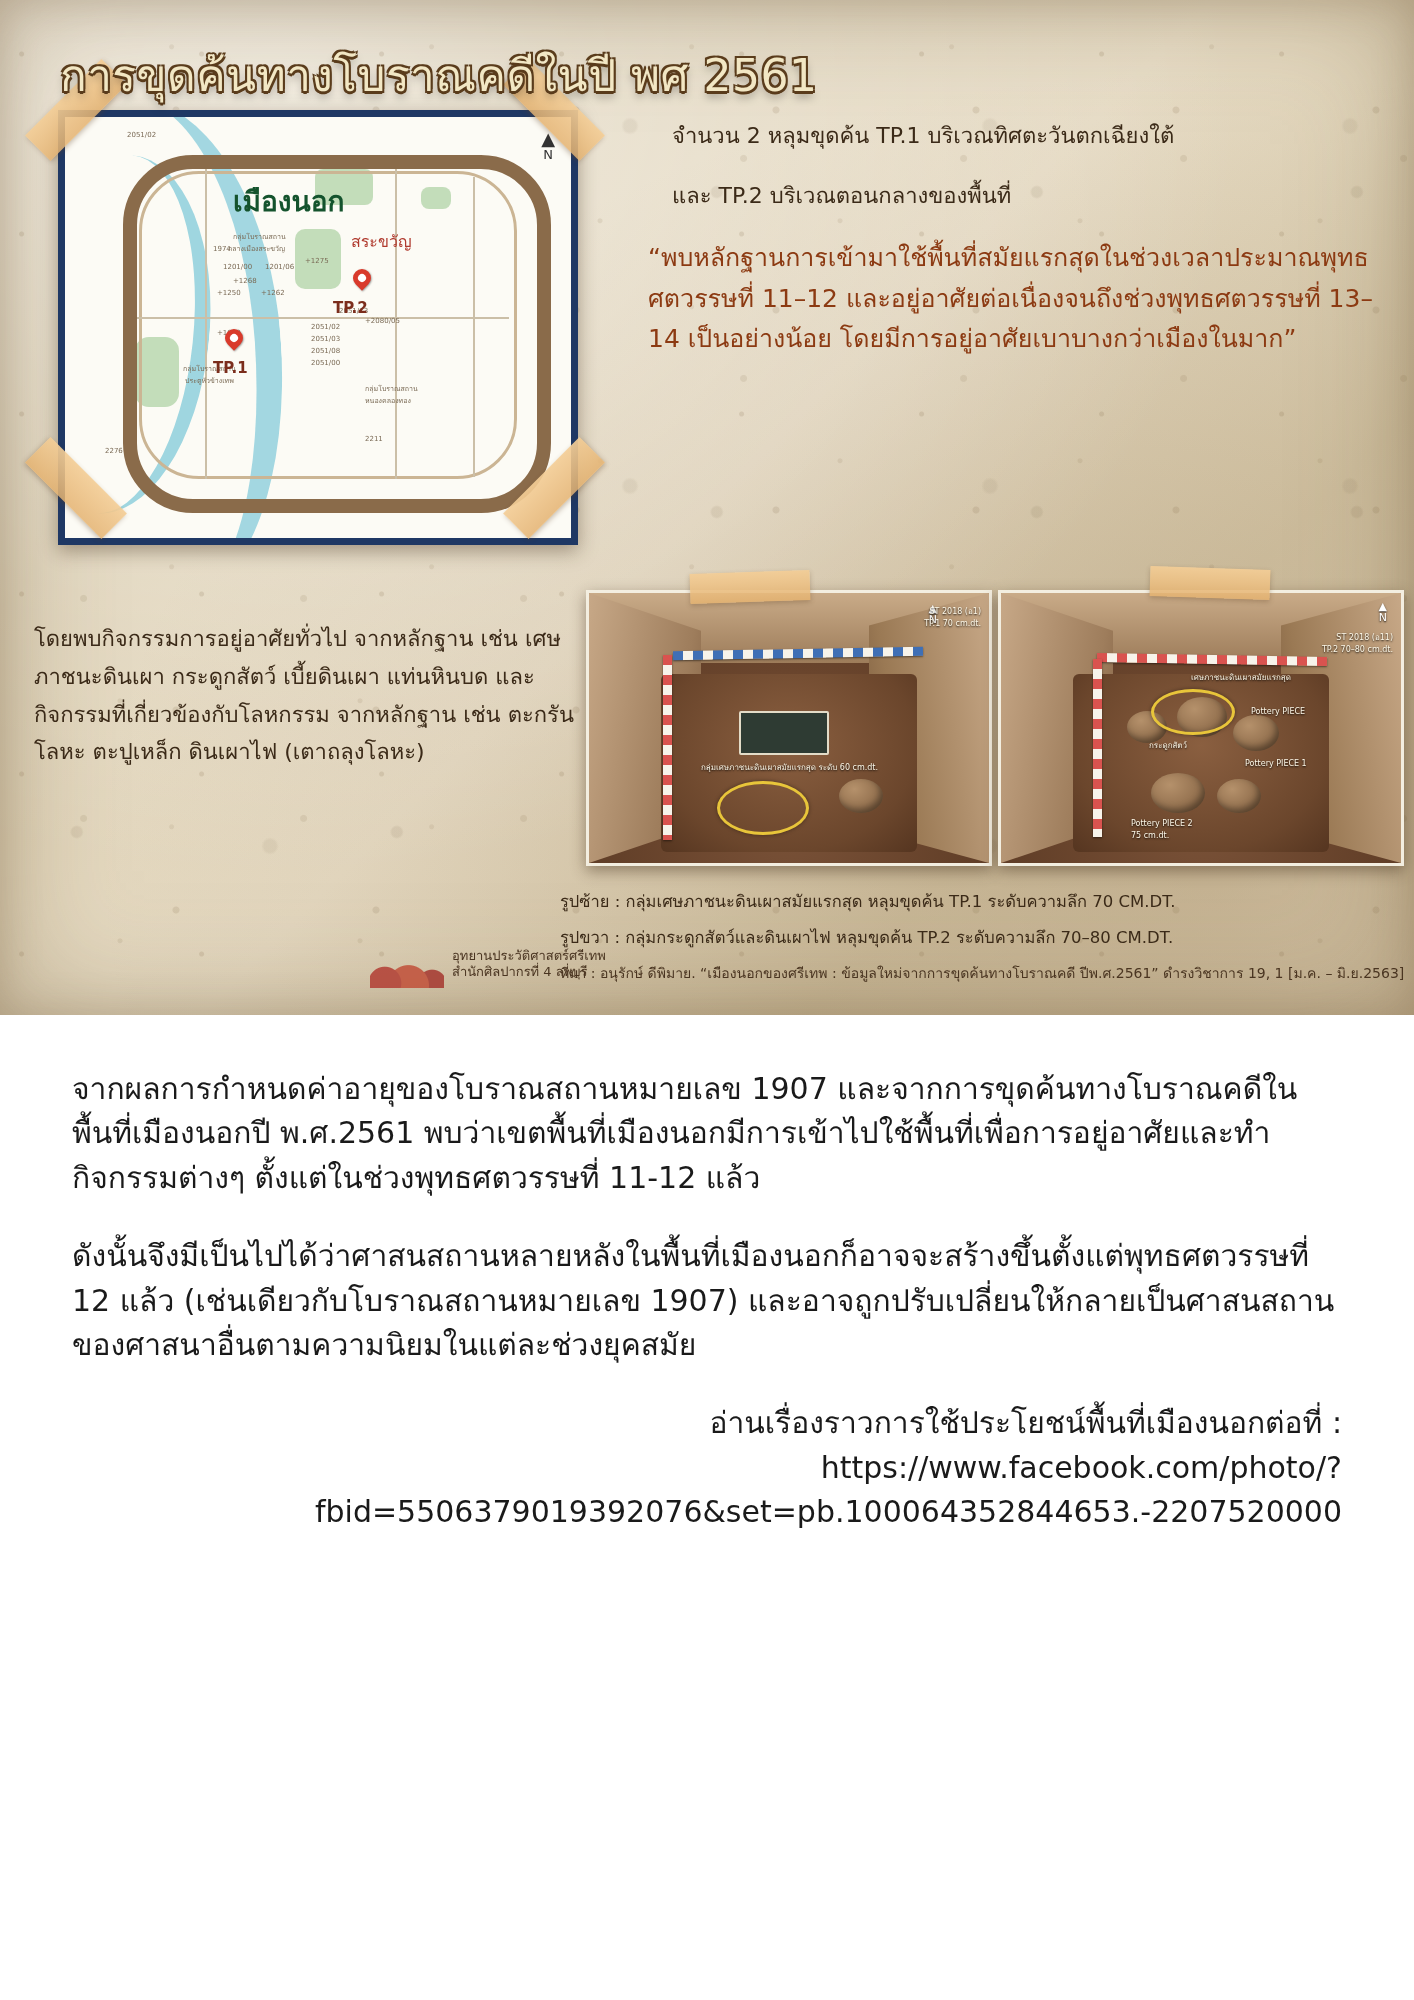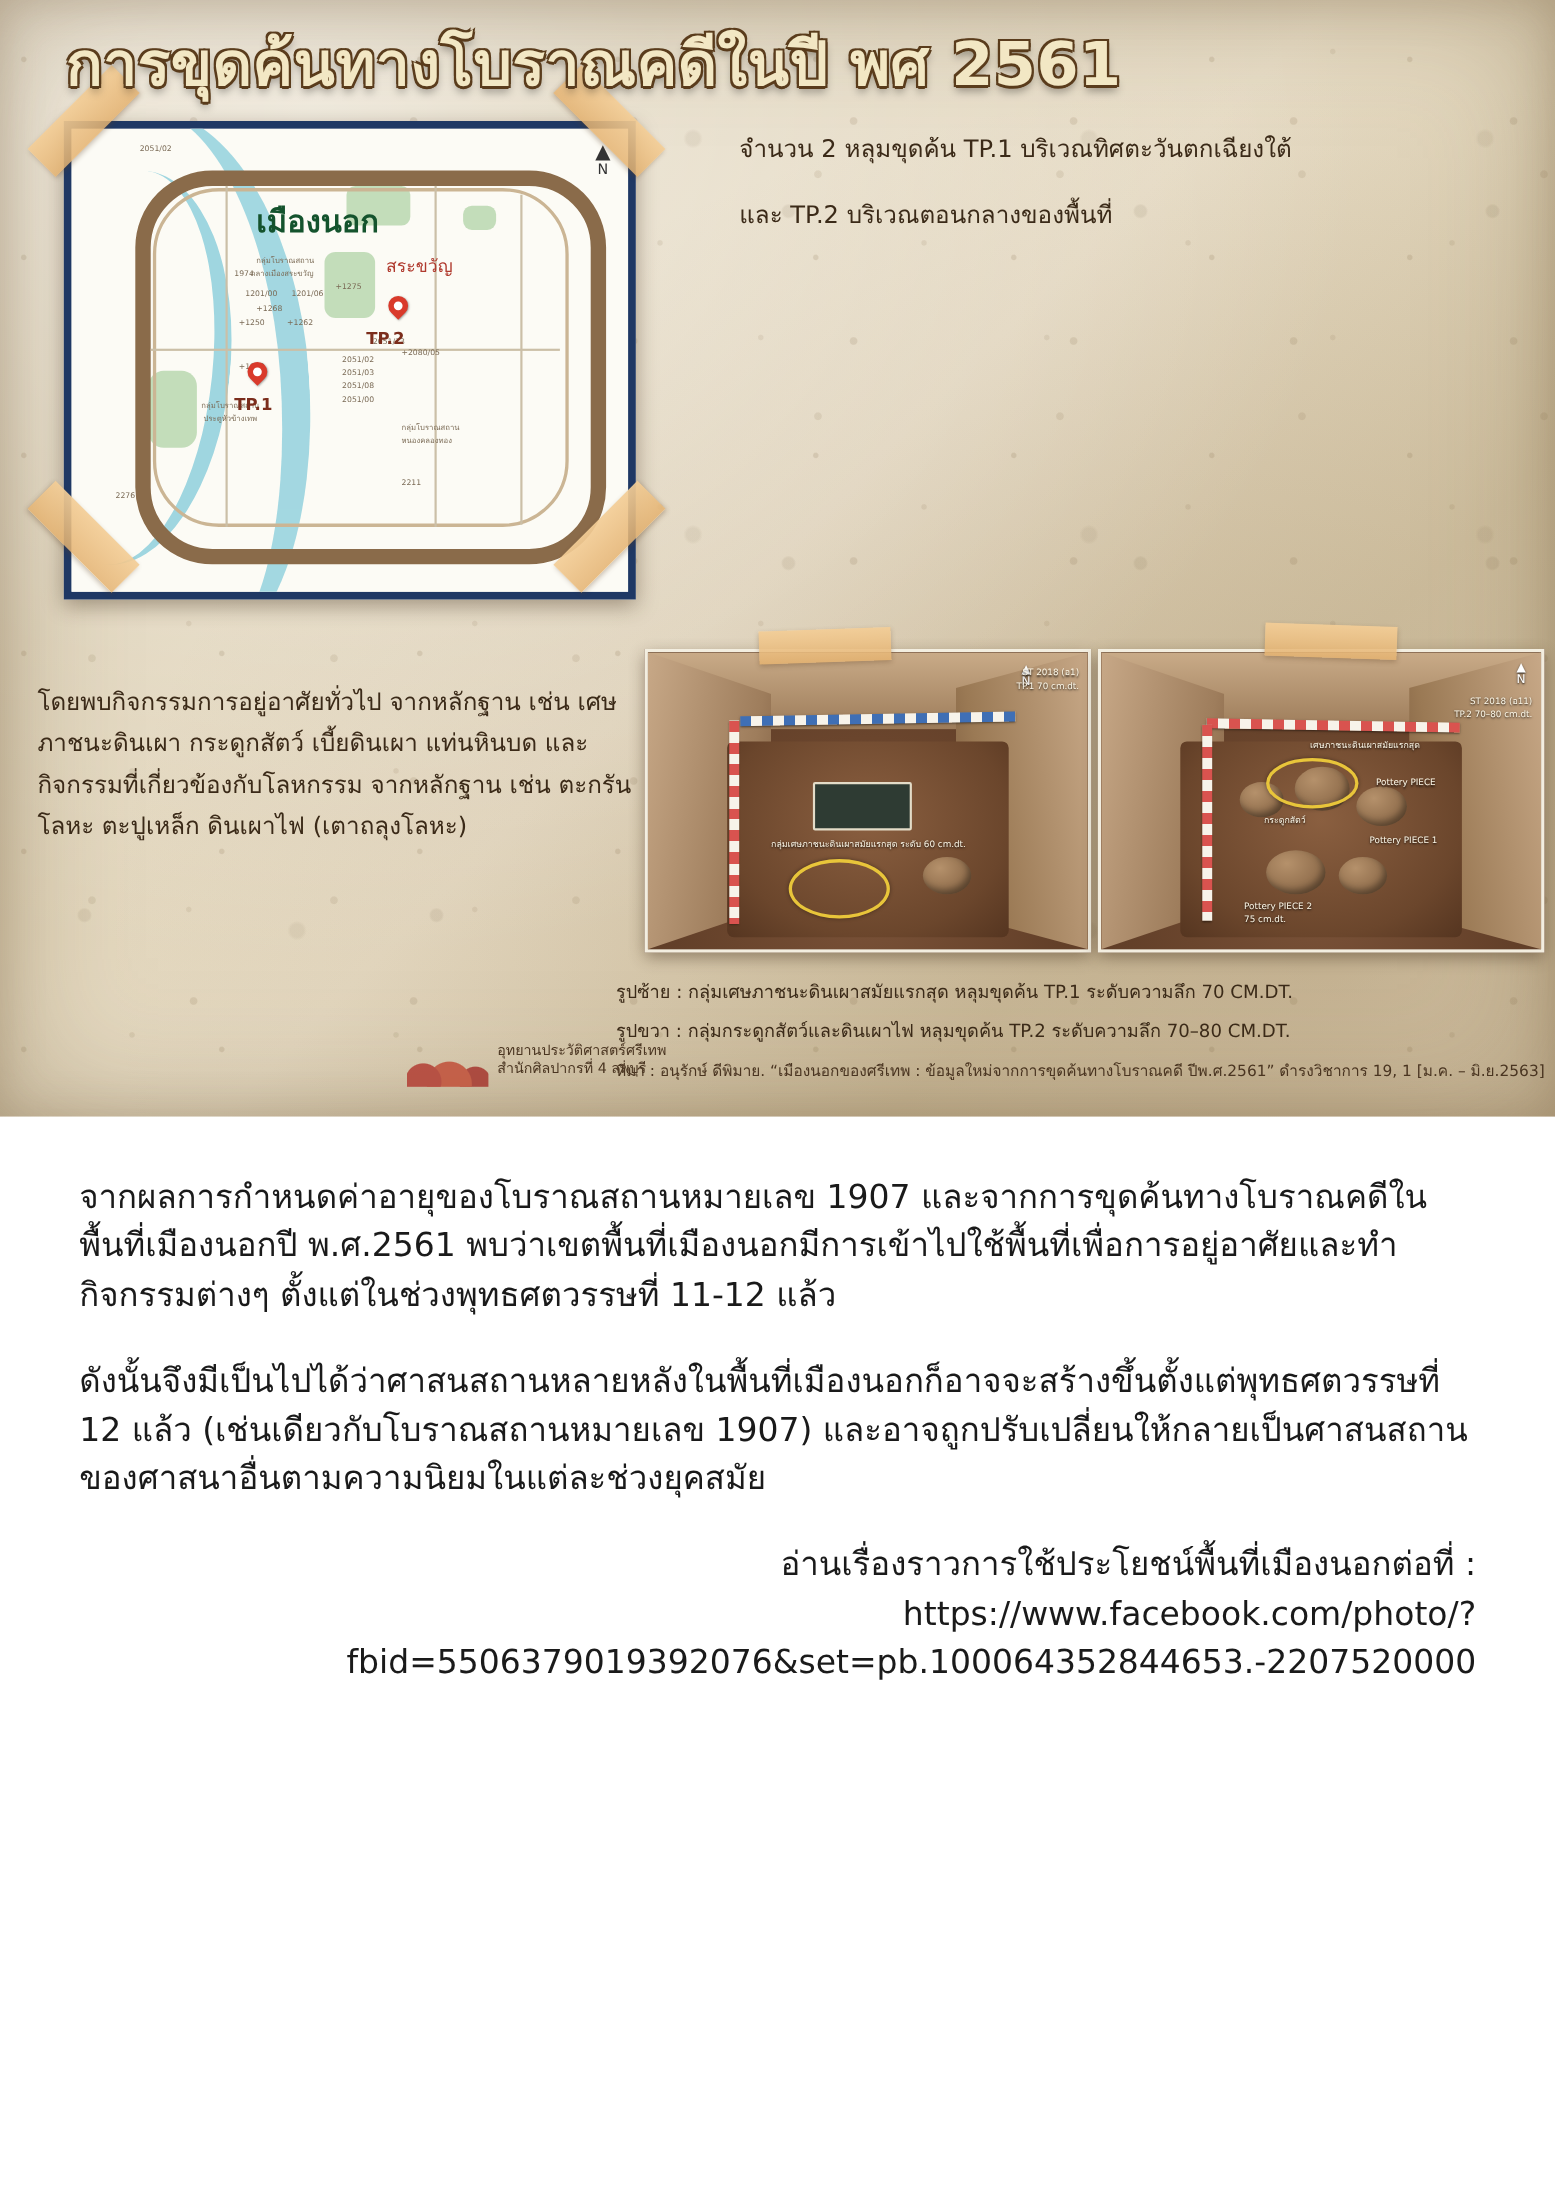--- a/index.html
+++ b/index.html
@@ -45,23 +45,23 @@
     content: "";
     position: absolute;
     inset: 0;
     box-shadow: inset 0 0 120px rgba(110,85,50,0.35), inset 0 0 40px rgba(110,85,50,0.25);
     pointer-events: none;
   }
 
   .poster-title {
     position: absolute;
     left: 60px;
-    top: 14px;
-    font-size: 55px;
-    font-weight: bold;
+    top: 40px;
+    font-size: 44px;
+    font-weight: normal;
     color: #f2e7c4;
     letter-spacing: 0.5px;
     text-shadow:
       2px 2px 0 #5a3c1c,
       -2px 2px 0 #5a3c1c,
       2px -2px 0 #5a3c1c,
       -2px -2px 0 #5a3c1c,
       0 3px 0 #5a3c1c,
       0 6px 8px rgba(0,0,0,0.35);
     z-index: 6;
@@ -427,20 +427,21 @@
     </div>
   </div>
 
   <div class="tape t1"></div>
   <div class="tape t2"></div>
   <div class="tape t3"></div>
   <div class="tape t4"></div>
 
   <div class="intro-line intro-1">จำนวน 2 หลุมขุดค้น TP.1 บริเวณทิศตะวันตกเฉียงใต้</div>
   <div class="intro-line intro-2">และ TP.2 บริเวณตอนกลางของพื้นที่</div>
+  <div class="quote">“พบหลักฐานการเข้ามาใช้พื้นที่สมัยแรกสุดในช่วงเวลาประมาณพุทธศตวรรษที่ 11–12 และอยู่อาศัยต่อเนื่องจนถึงช่วงพุทธศตวรรษที่ 13–14 เป็นอย่างน้อย โดยมีการอยู่อาศัยเบาบางกว่าเมืองในมาก”</div>
 
   <div class="leftbody">โดยพบกิจกรรมการอยู่อาศัยทั่วไป จากหลักฐาน เช่น เศษภาชนะดินเผา กระดูกสัตว์ เบี้ยดินเผา แท่นหินบด และกิจกรรมที่เกี่ยวข้องกับโลหกรรม จากหลักฐาน เช่น ตะกรันโลหะ ตะปูเหล็ก ดินเผาไฟ (เตาถลุงโลหะ)</div>
 
   <div class="tape photo1"></div>
   <div class="tape photo2"></div>
 
   <div class="photo left">
     <div class="pit-bg"></div>
     <div class="pit-wall-t"></div>
     <div class="pit-wall-l"></div>

